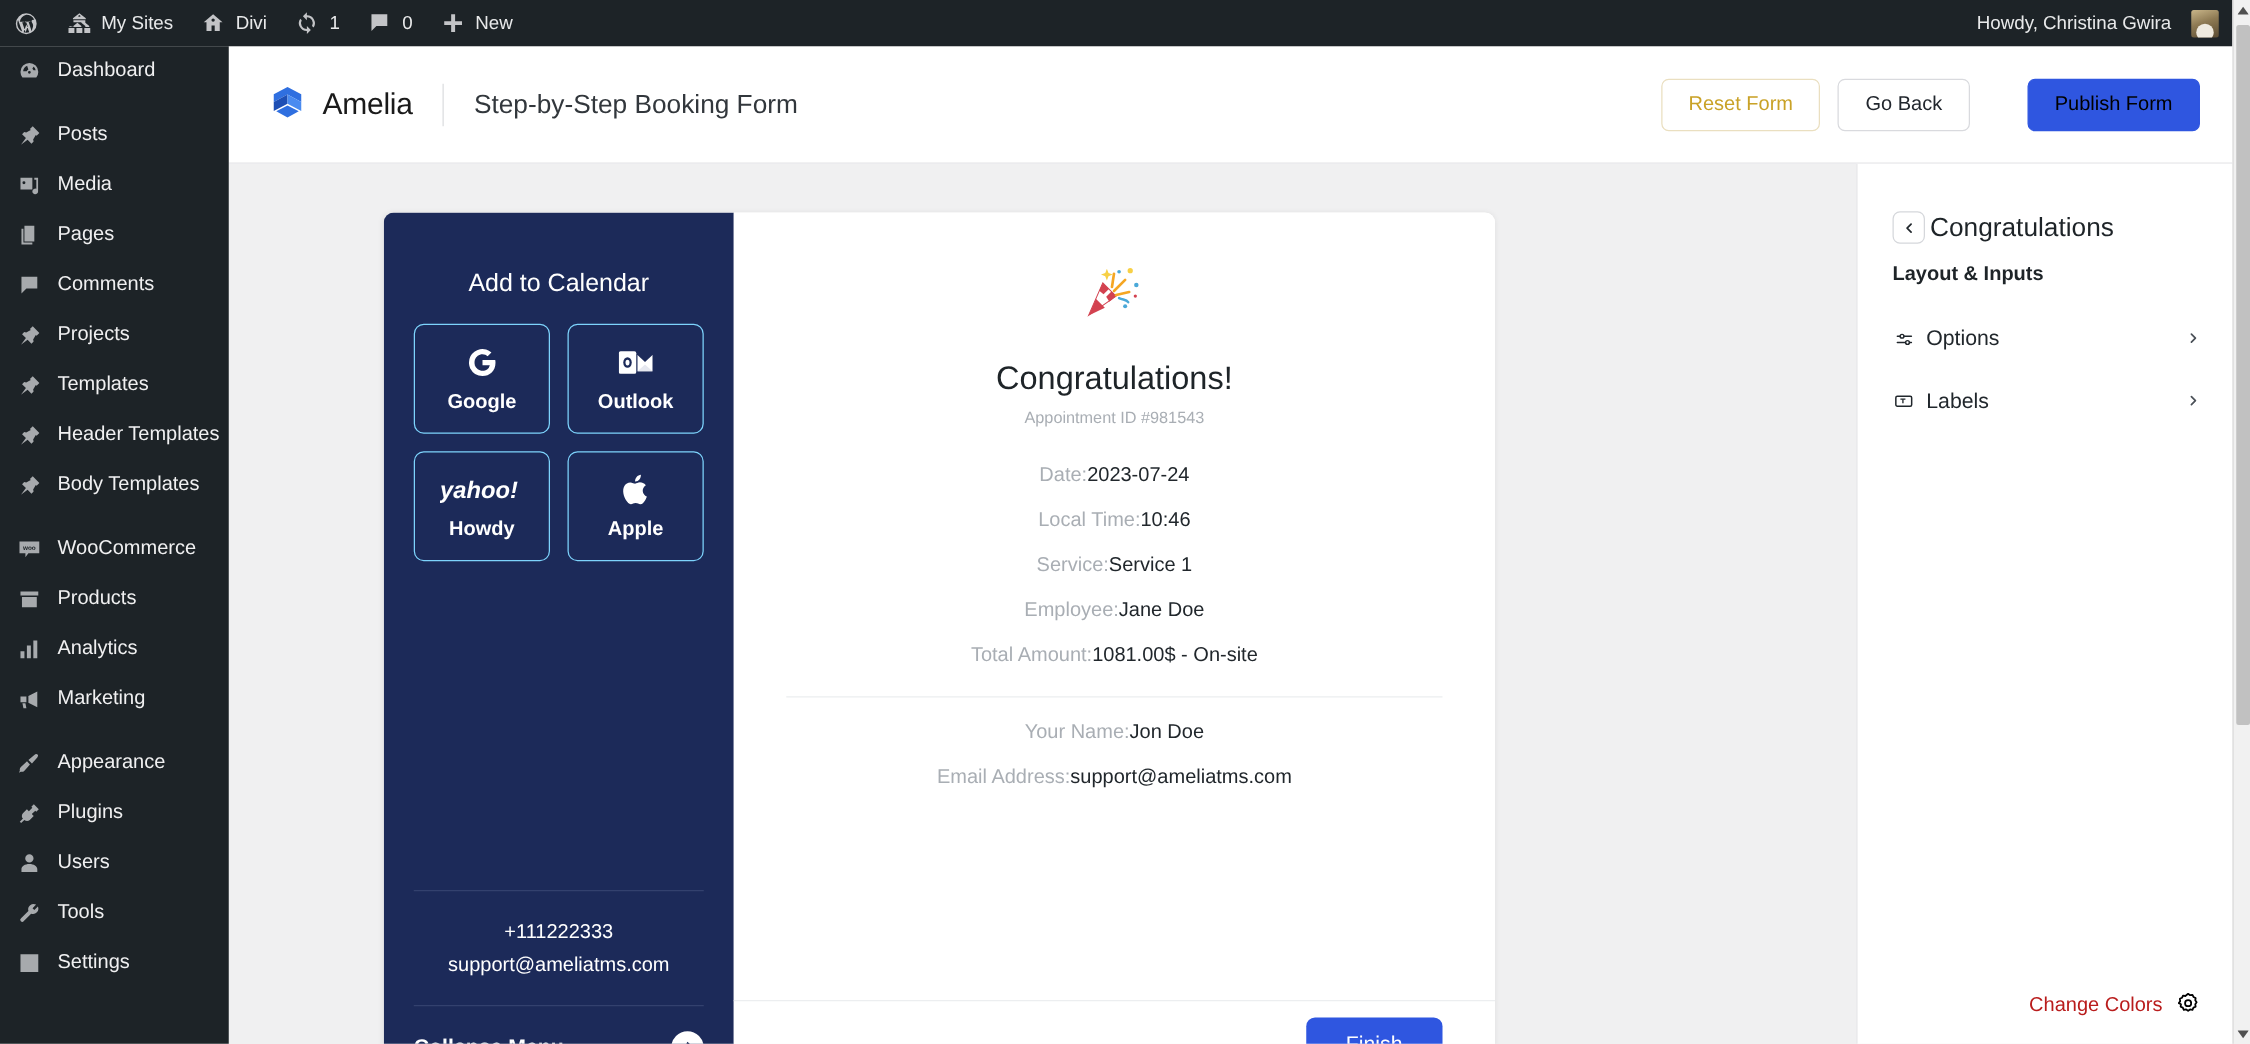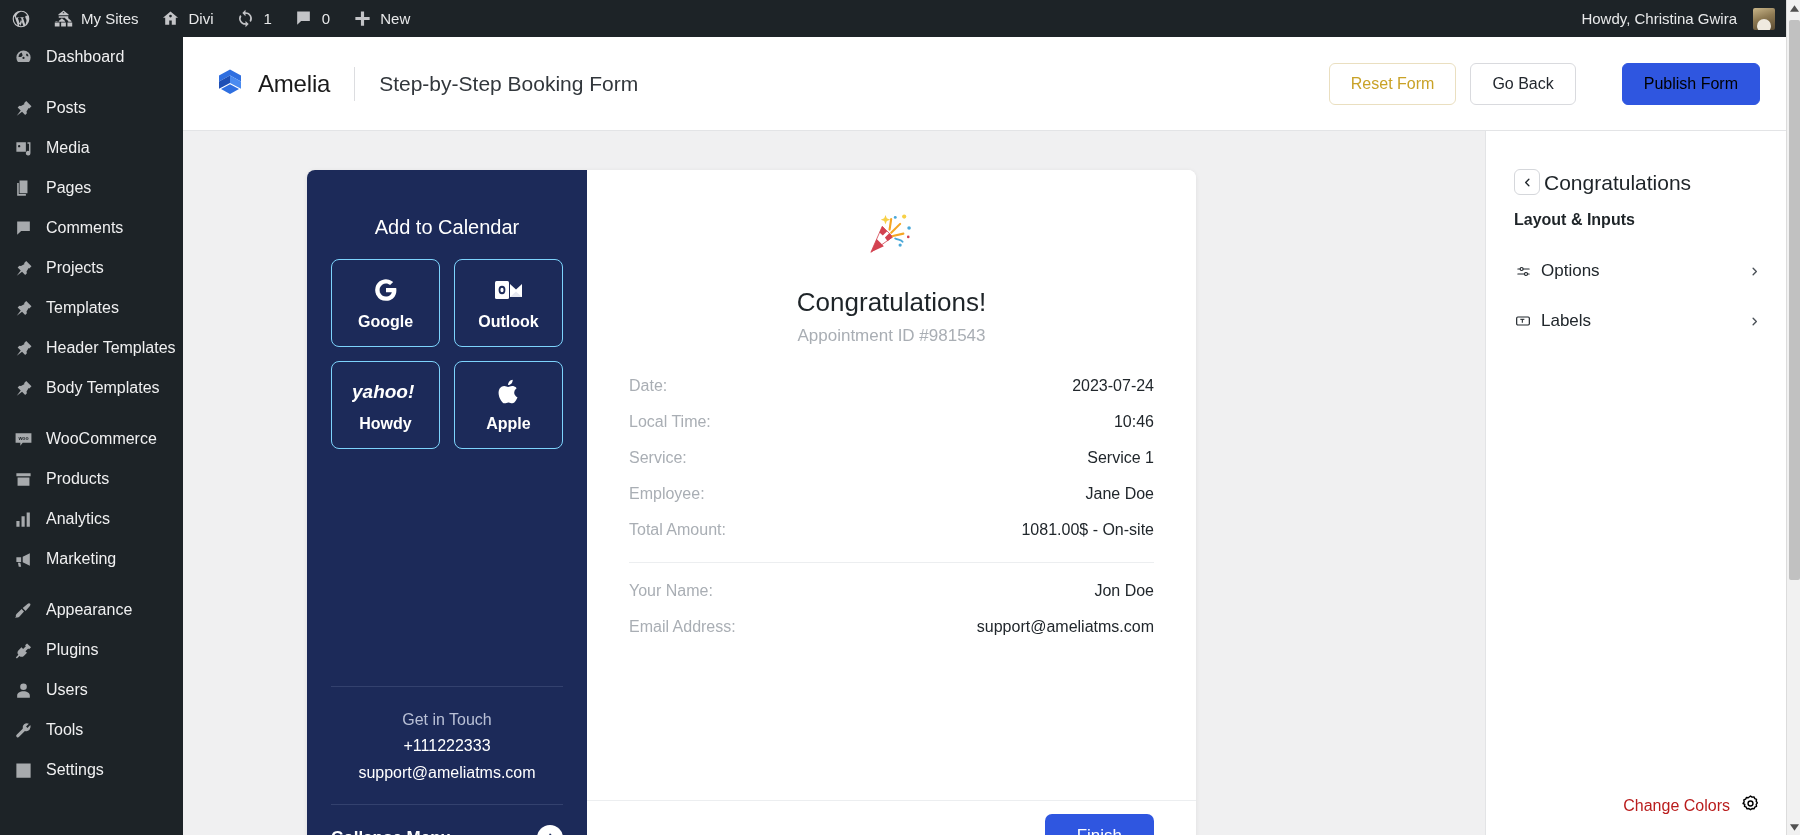--- a/index.html
+++ b/index.html
@@ -130,22 +130,22 @@
   #collapse-arrow {
     width: 26px; height: 26px; border-radius: 50%; background: #fff;
     display: flex; align-items: center; justify-content: center; color: #1c2a59;
   }
 
   
   #confirm-panel { flex: 1; display: flex; flex-direction: column; background: #fff; position: relative; }
   #confirm-body { flex: 1; padding: 36px 42px 0; }
   #party-emoji { text-align: center; font-size: 46px; line-height: 1; margin-bottom: 22px; }
   #congrats-heading { text-align: center; font-size: 26px; color: #1e2428; margin-bottom: 8px; }
-  #appt-id { text-align: center; font-size: 17px; color: #a9aeb4; margin-bottom: 22px; }
-  .kv-row { display: flex; justify-content: space-between; align-items: baseline; padding: 9px 0; }
+  #appt-id { text-align: center; font-size: 13px; color: #a9aeb4; margin-bottom: 22px; }
+  .kv-row { display: flex; justify-content: center; align-items: baseline; padding: 9px 0; }
   .kv-key { font-size: 16px; color: #a9aeb4; }
   .kv-val { font-size: 16px; color: #21272c; }
   #kv-divider { height: 1px; background: #eceef0; margin: 14px 0 10px; }
   #confirm-footer {
     border-top: 1px solid #eceef0; height: 70px;
     display: flex; align-items: center; justify-content: flex-end; padding-right: 42px;
   }
   #btn-finish {
     background: #2f56e0; color: #fff; border: none; border-radius: 7px;
     height: 44px; padding: 0 32px; font-size: 17px; cursor: pointer;
@@ -499,21 +499,20 @@
                 <path d="M14.5 5.5c.8-1 1.3-2.4 1.2-3.8-1.2 0-2.6.8-3.4 1.8-.7.9-1.4 2.3-1.2 3.6 1.3.1 2.6-.7 3.4-1.6z"></path>
               </svg>
             </span>
             <span class="cb-label">Apple</span>
           </div>
         </div>
 
         <div class="cal-grow"></div>
 
         <div id="touch-block">
-          <div id="touch-title">Get in Touch</div>
           <div id="touch-phone">+111222333</div>
           <div id="touch-email">support@ameliatms.com</div>
         </div>
 
         <div id="collapse-row">
           <span id="collapse-label">Collapse Menu</span>
           <span id="collapse-arrow">
             <svg width="14" height="14" viewBox="0 0 24 24" fill="currentColor">
                 <path d="M12 4l8 8-8 8-1.5-1.5L15.4 13H4v-2h11.4l-4.9-4.5z"></path>
               </svg>

